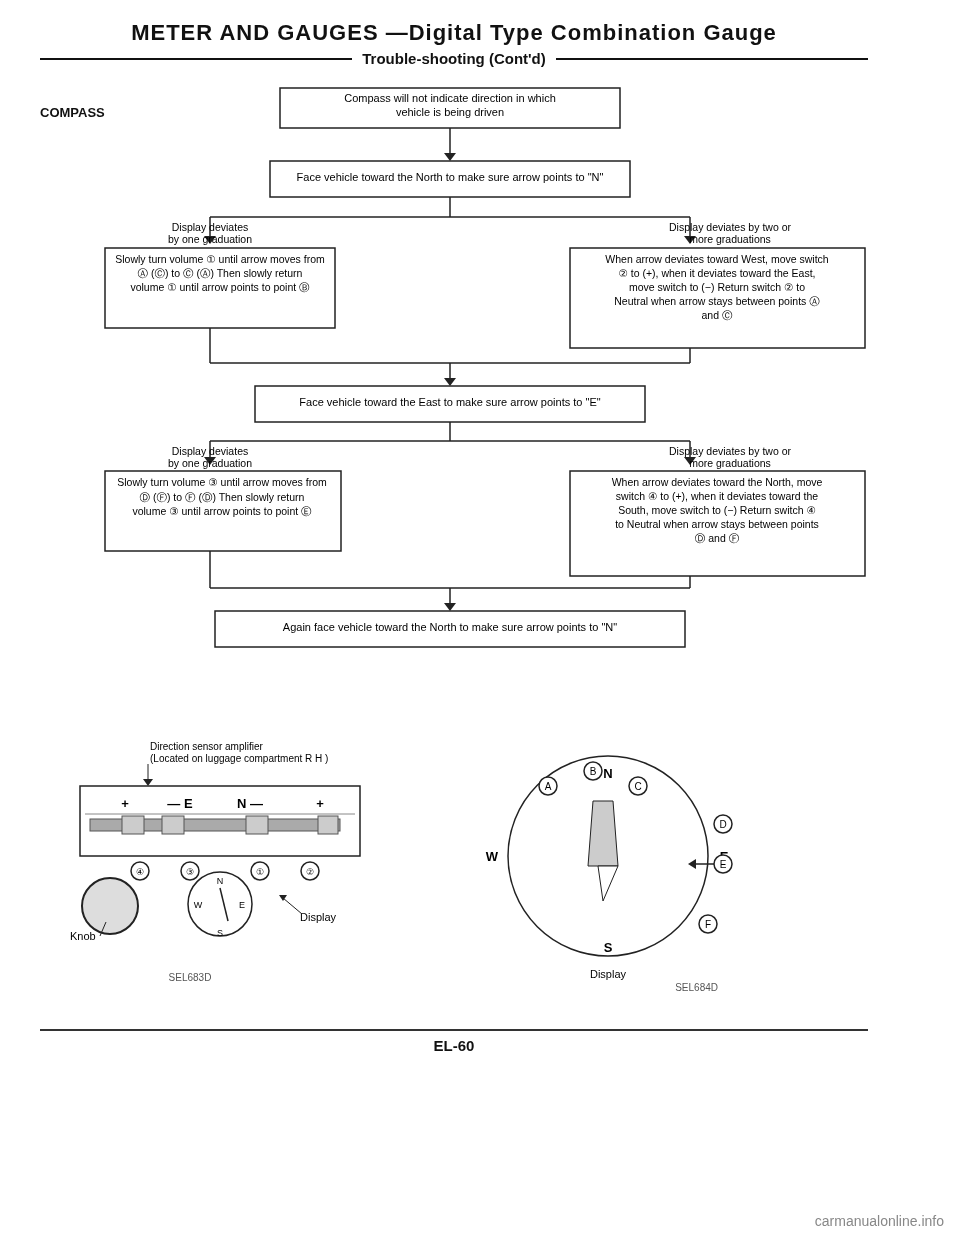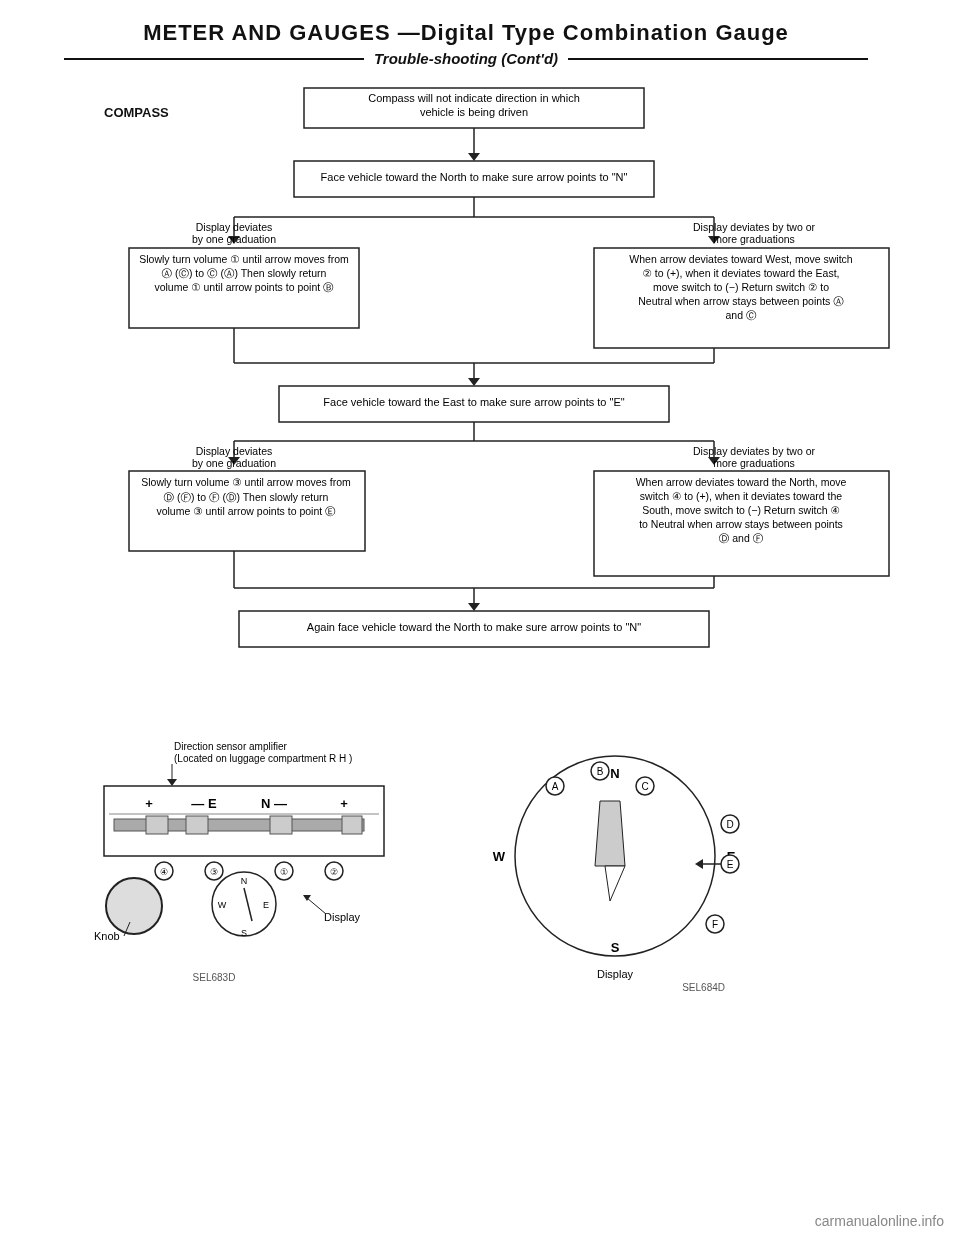--- a/index.html
+++ b/index.html
@@ -8,36 +8,35 @@
       font-family: Arial, sans-serif;
       font-size: 12px;
       color: #111;
       width: 960px;
       min-height: 1237px;
       position: relative;
     }
 
     .page-container {
       width: 908px;
-      padding: 20px 40px 20px 64px;
+      padding: 20px 40px 20px 40px;
     }
 
     .main-title {
       text-align: center;
       font-size: 22px;
       font-weight: bold;
       letter-spacing: 1px;
       margin-bottom: 4px;
     }
 
     .subtitle {
       text-align: center;
       font-size: 15px;
       font-weight: bold;
-      font-style: italic;
       margin-bottom: 16px;
       display: flex;
       align-items: center;
       justify-content: center;
       gap: 10px;
     }
     .subtitle::before, .subtitle::after {
       content: '';
       flex: 1;
       height: 2px;
@@ -50,21 +49,20 @@
       width: 100%;
       margin-bottom: 30px;
     }
 
     .compass-label {
       font-size: 13px;
       font-weight: bold;
       position: absolute;
       left: 0;
       top: 22px;
-      margin-left: 40px;
     }
 
     
     .bottom-section {
       display: flex;
       margin-top: 20px;
       padding: 0 10px;
     }
 
     .diagram-left {
@@ -299,15 +297,18 @@
         <line x1="276" y1="128" x2="255" y2="128" stroke="#222" stroke-width="1.5"></line>
         <polygon points="258,123 258,133 250,128" fill="#222"></polygon>
 
         <text x="170" y="242" text-anchor="middle" font-size="11" font-family="Arial">Display</text>
 
         <text x="280" y="255" text-anchor="end" font-size="10" font-family="Arial" fill="#555">SEL684D</text>
       </svg>
     </div>
   </div>
 
+  <div class="page-footer">
+    <span>EL-60</span>
+  </div>
 
   <div class="watermark">carmanualonline.info</div>
 </div>
 
 </body></html>

